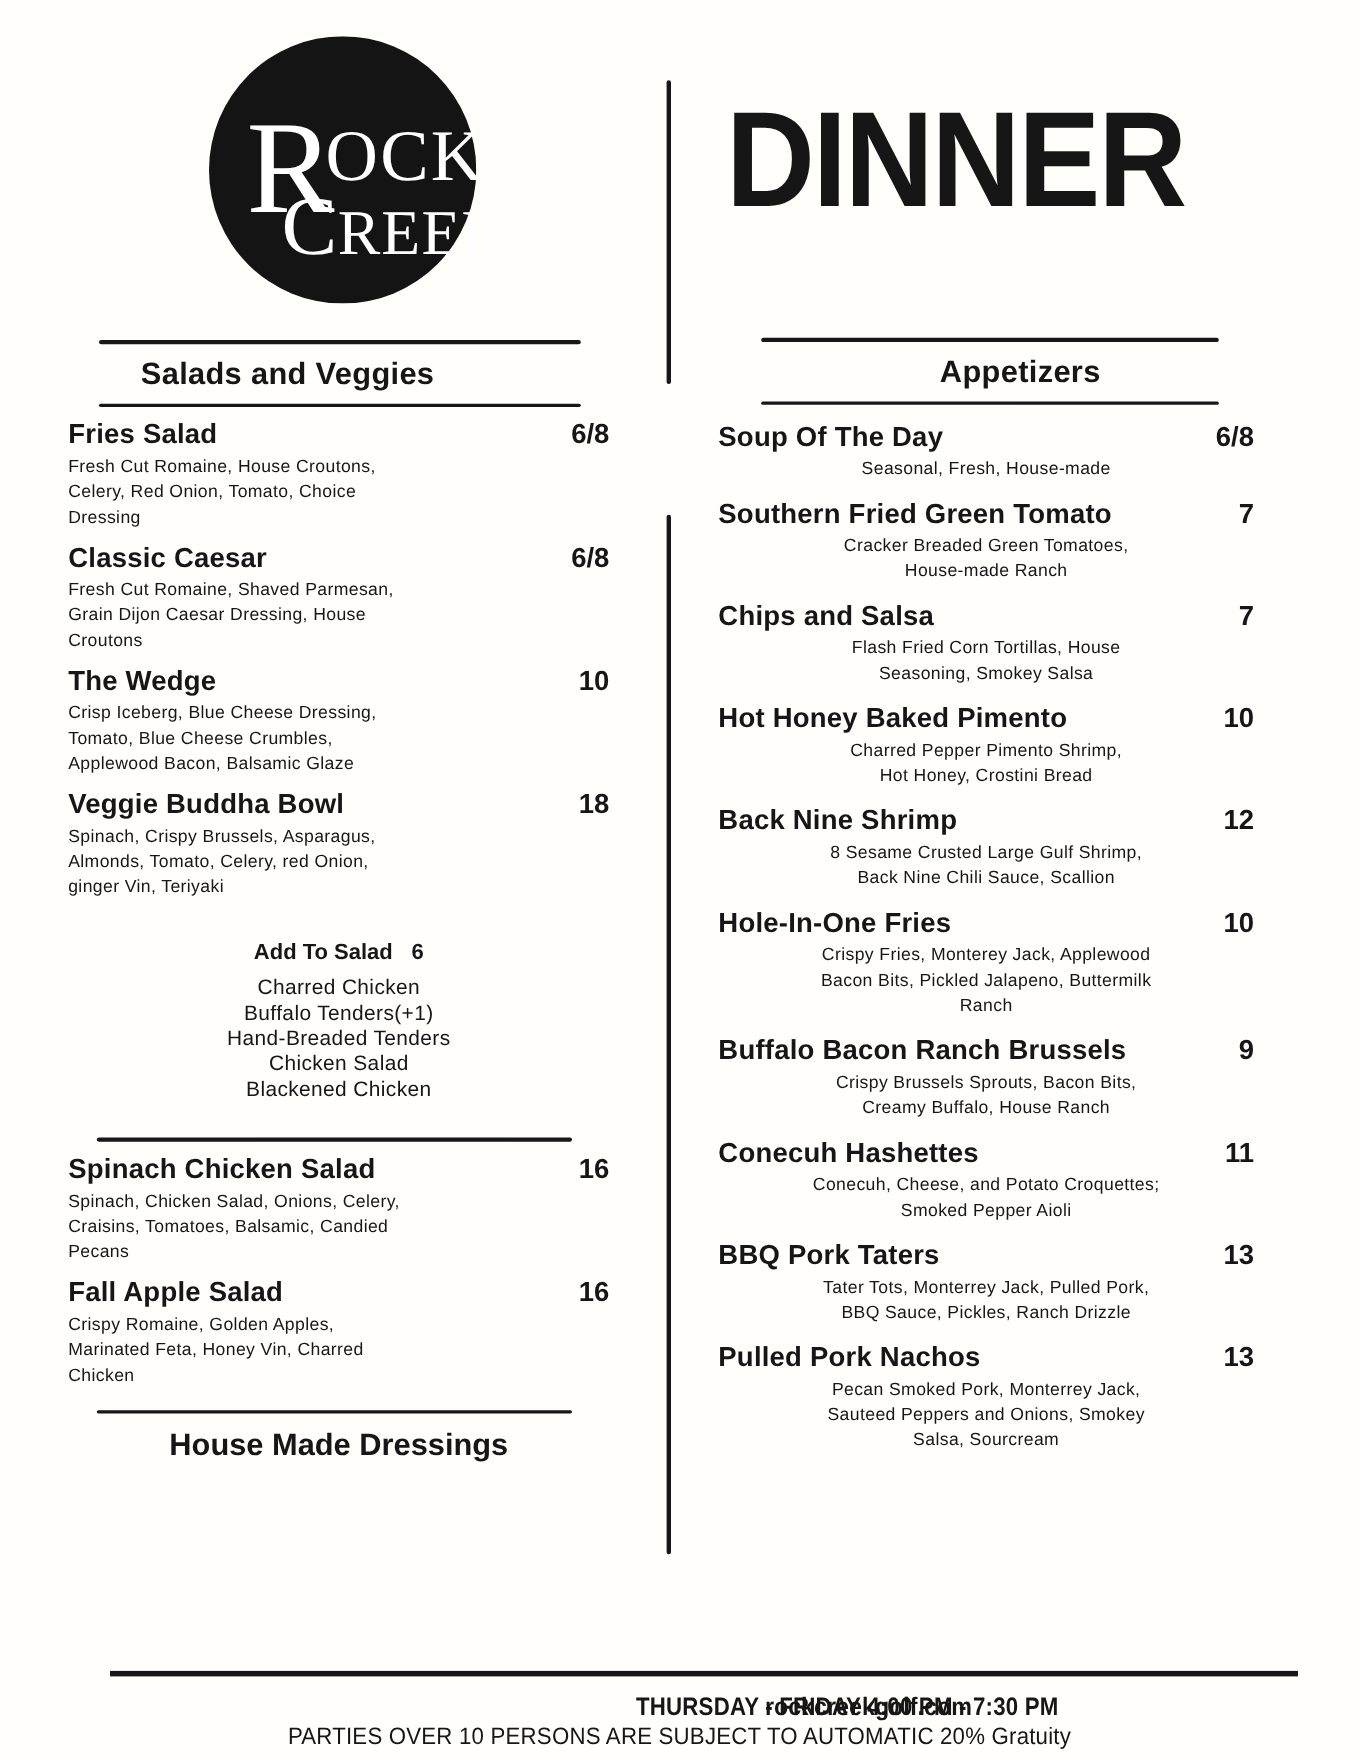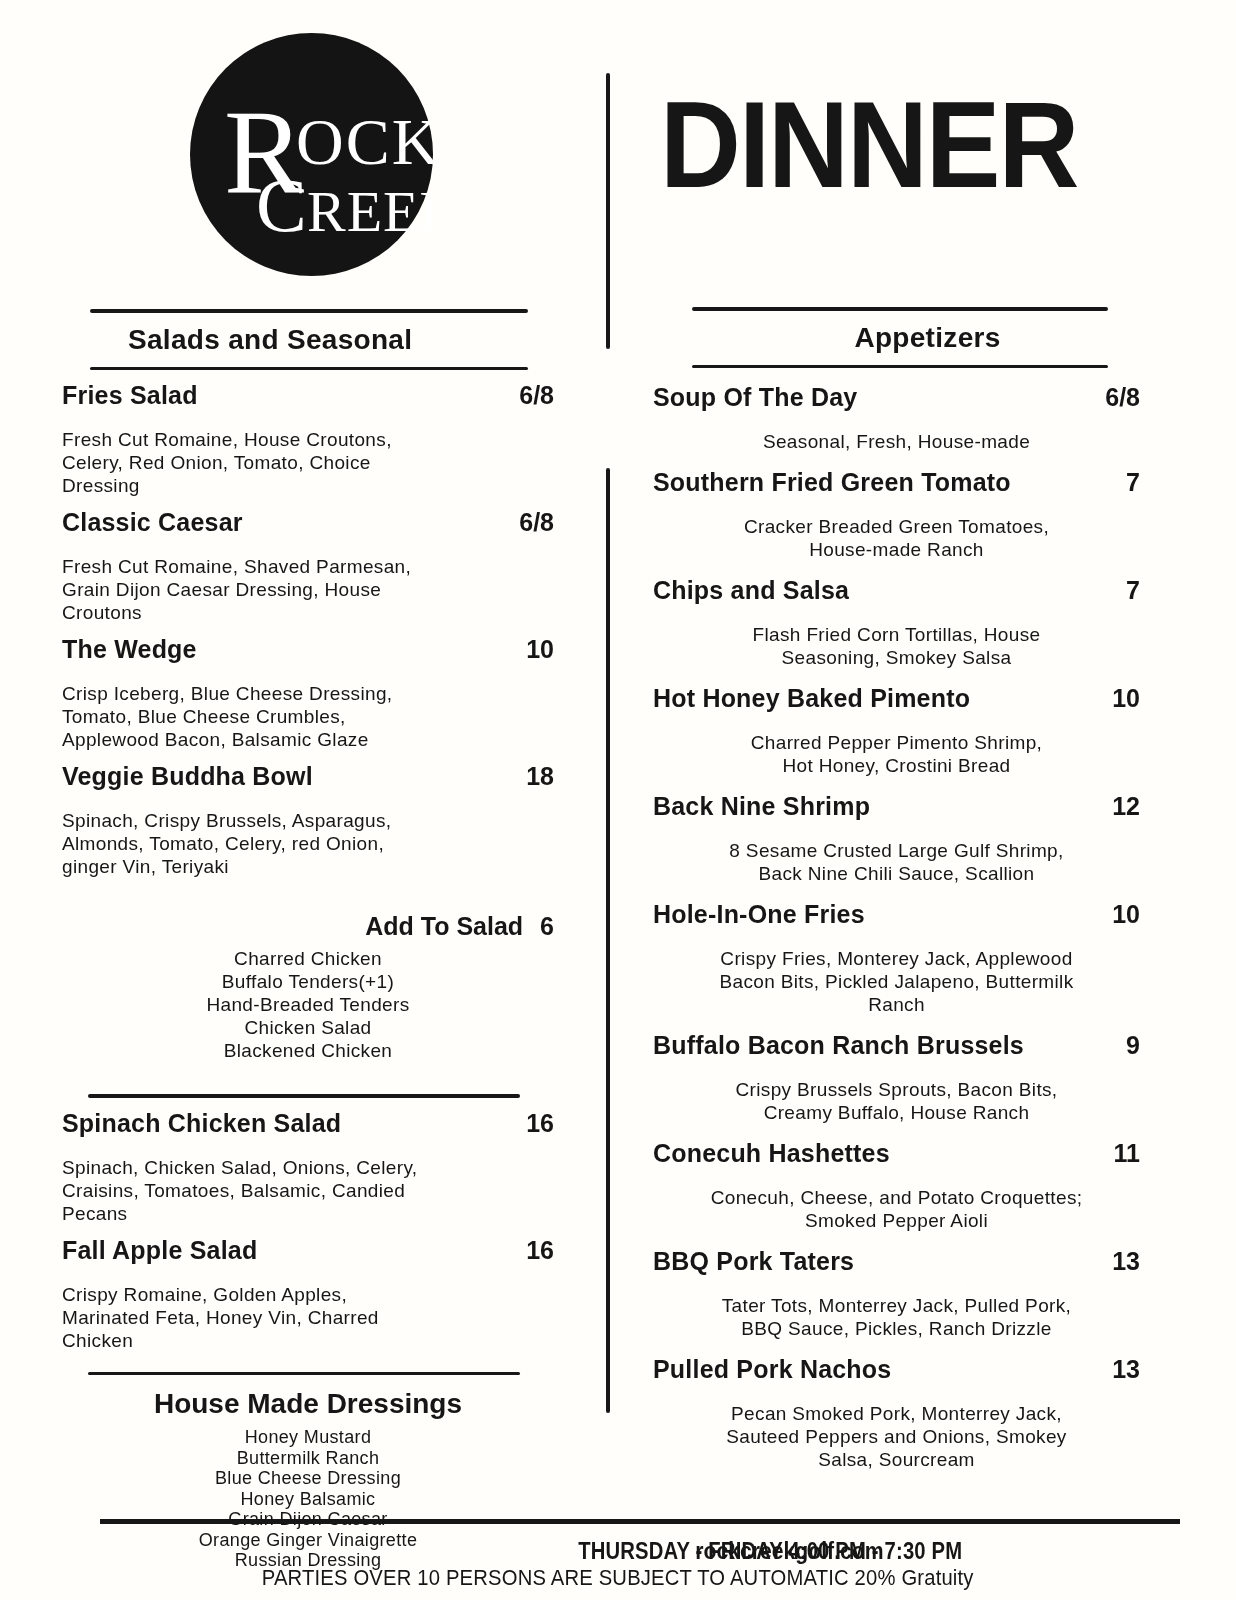--- a/index.html
+++ b/index.html
@@ -29,26 +29,26 @@
   .section-head .rule{margin-left:28px;width:438px;}
   .col-right .section-head .rule{margin-left:39px;width:416px;}
   .section-title{font-size:28px;font-weight:bold;letter-spacing:.3px;
     padding:11px 0 11px 66px;line-height:32px;}
   .col-right .section-title{padding-left:62px;}
   .menu-item{margin-top:10px;}
   .col-right .menu-item{margin-top:14px;}
   .mi-row{display:flex;justify-content:space-between;align-items:baseline;line-height:30px;}
   .mi-name{font-size:25px;font-weight:bold;letter-spacing:.2px;}
   .mi-price{font-size:25px;font-weight:bold;}
-  .mi-desc{font-size:19px;line-height:23px;letter-spacing:.35px;white-space:pre-line;margin-top:18px;}
+  .mi-desc{font-size:16px;line-height:23px;letter-spacing:.35px;white-space:pre-line;margin-top:3px;}
   
   .center-block{text-align:center;}
   .addons{margin-top:8px;}
-  .center-title{display:flex;justify-content:flex-end;gap:17px;
-    font-size:25px;font-weight:bold;line-height:30px;margin-top:33px;}
+  .center-title{display:flex;justify-content:center;gap:17px;
+    font-size:20px;font-weight:bold;line-height:30px;margin-top:33px;}
   .center-list{font-size:19px;line-height:23px;letter-spacing:.35px;white-space:pre-line;margin-top:6px;}
   .mid-rule{margin-left:26px;width:432px;}
   .mid-rule.r1{margin-top:32px;}
   .mid-rule.r2{margin-top:20px;}
   .dress-title{font-size:28px;font-weight:bold;line-height:30px;margin-top:14px;}
   .center-list.small{font-size:18px;line-height:20.5px;margin-top:8px;}
   
   .footer-rule{position:absolute;left:100px;top:1519px;width:1080px;height:5px;background:#171717;}
   .footer-line1{position:absolute;top:1538px;left:0;width:988px;text-align:right;}
   .hours{display:inline-block;font-size:23px;font-weight:bold;letter-spacing:.2px;
@@ -71,21 +71,21 @@
 </div>
 
 <div class="dinner">DINNER</div>
 
 <div class="vdiv seg1"></div>
 <div class="vdiv seg2"></div>
 
 <div class="col col-left">
   <div class="section-head">
     <div class="rule"></div>
-    <div class="section-title">Salads and Seasonal</div>
+    <div class="section-title">Salads and Veggies</div>
     <div class="rule"></div>
   </div>
 
   <div class="menu-item">
     <div class="mi-row">
       <span class="mi-name">Fries Salad</span>
       <span class="mi-price">6/8</span>
     </div>
     <div class="mi-desc">Fresh Cut Romaine, House Croutons,
 Celery, Red Onion, Tomato, Choice
@@ -153,27 +153,20 @@
     </div>
     <div class="mi-desc">Crispy Romaine, Golden Apples,
 Marinated Feta, Honey Vin, Charred
 Chicken</div>
   </div>
 
   <div class="rule mid-rule r2"></div>
 
   <div class="center-block">
     <div class="dress-title">House Made Dressings</div>
-    <div class="center-list small">Honey Mustard
-Buttermilk Ranch
-Blue Cheese Dressing
-Honey Balsamic
-Grain Dijon Caesar
-Orange Ginger Vinaigrette
-Russian Dressing</div>
   </div>
 </div>
 
 <div class="col col-right">
   <div class="section-head">
     <div class="rule"></div>
     <div class="section-title">Appetizers</div>
     <div class="rule"></div>
   </div>
 

